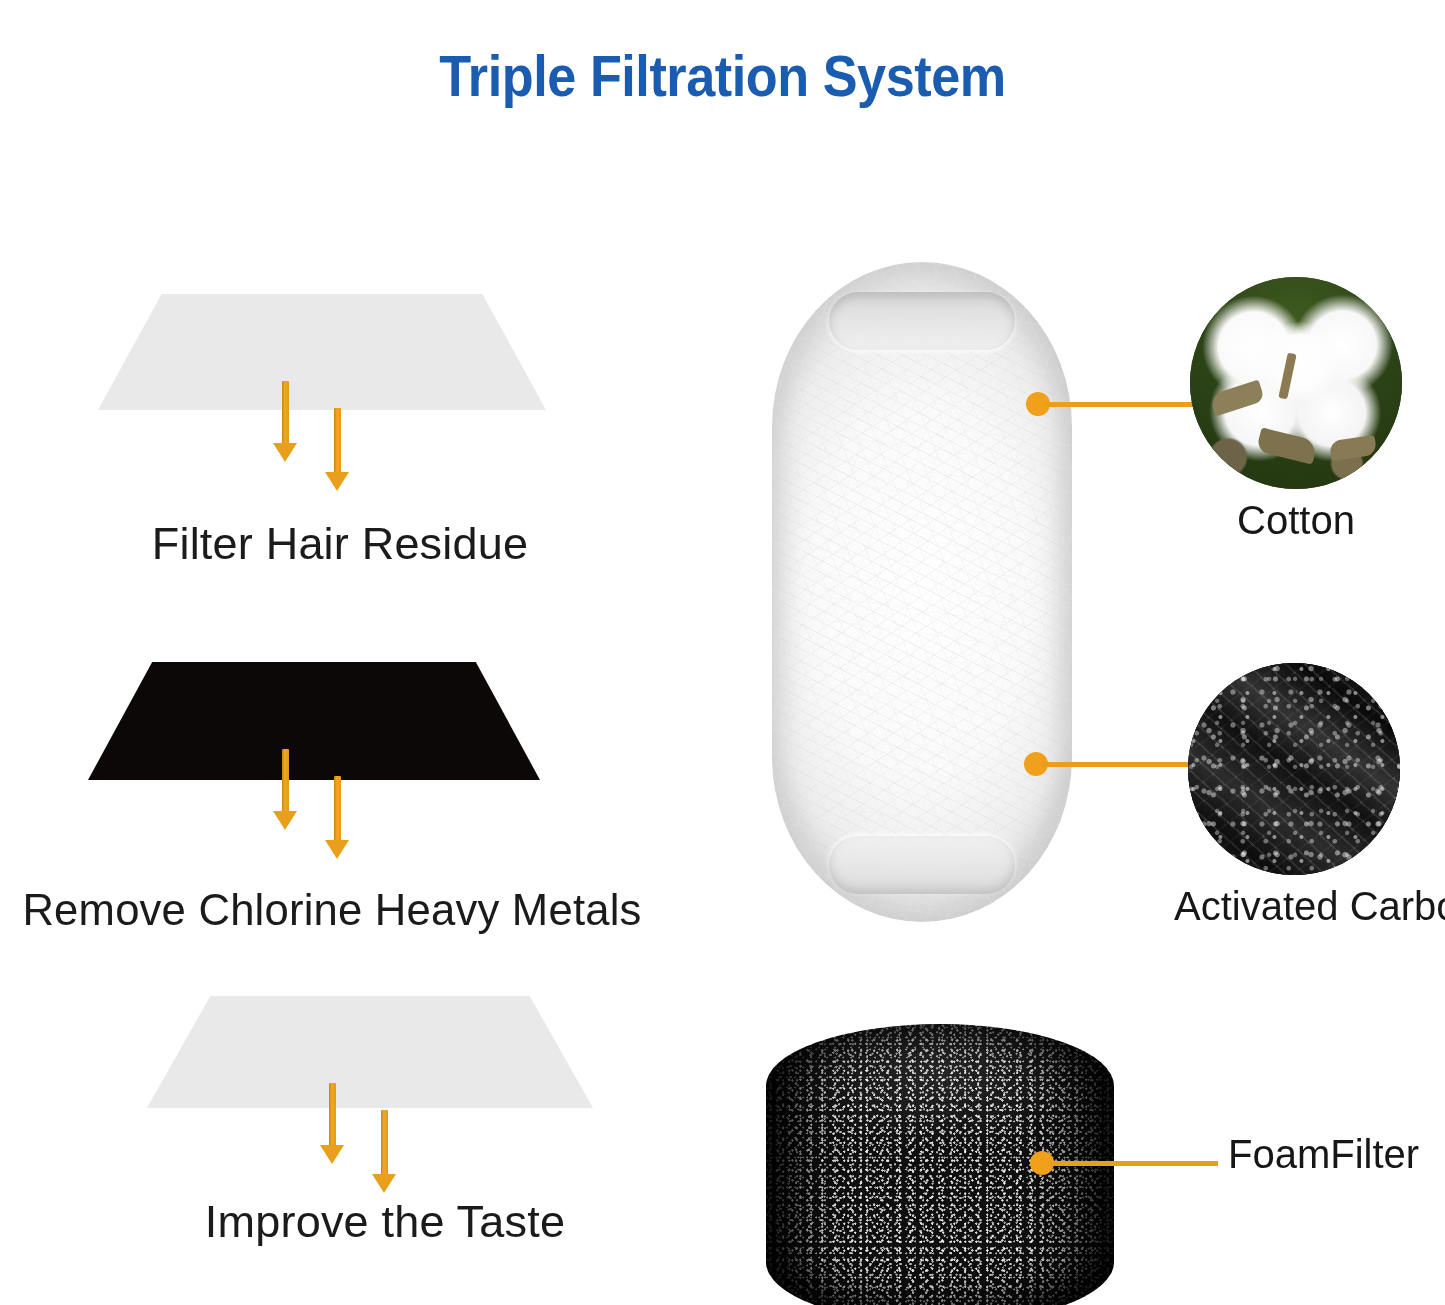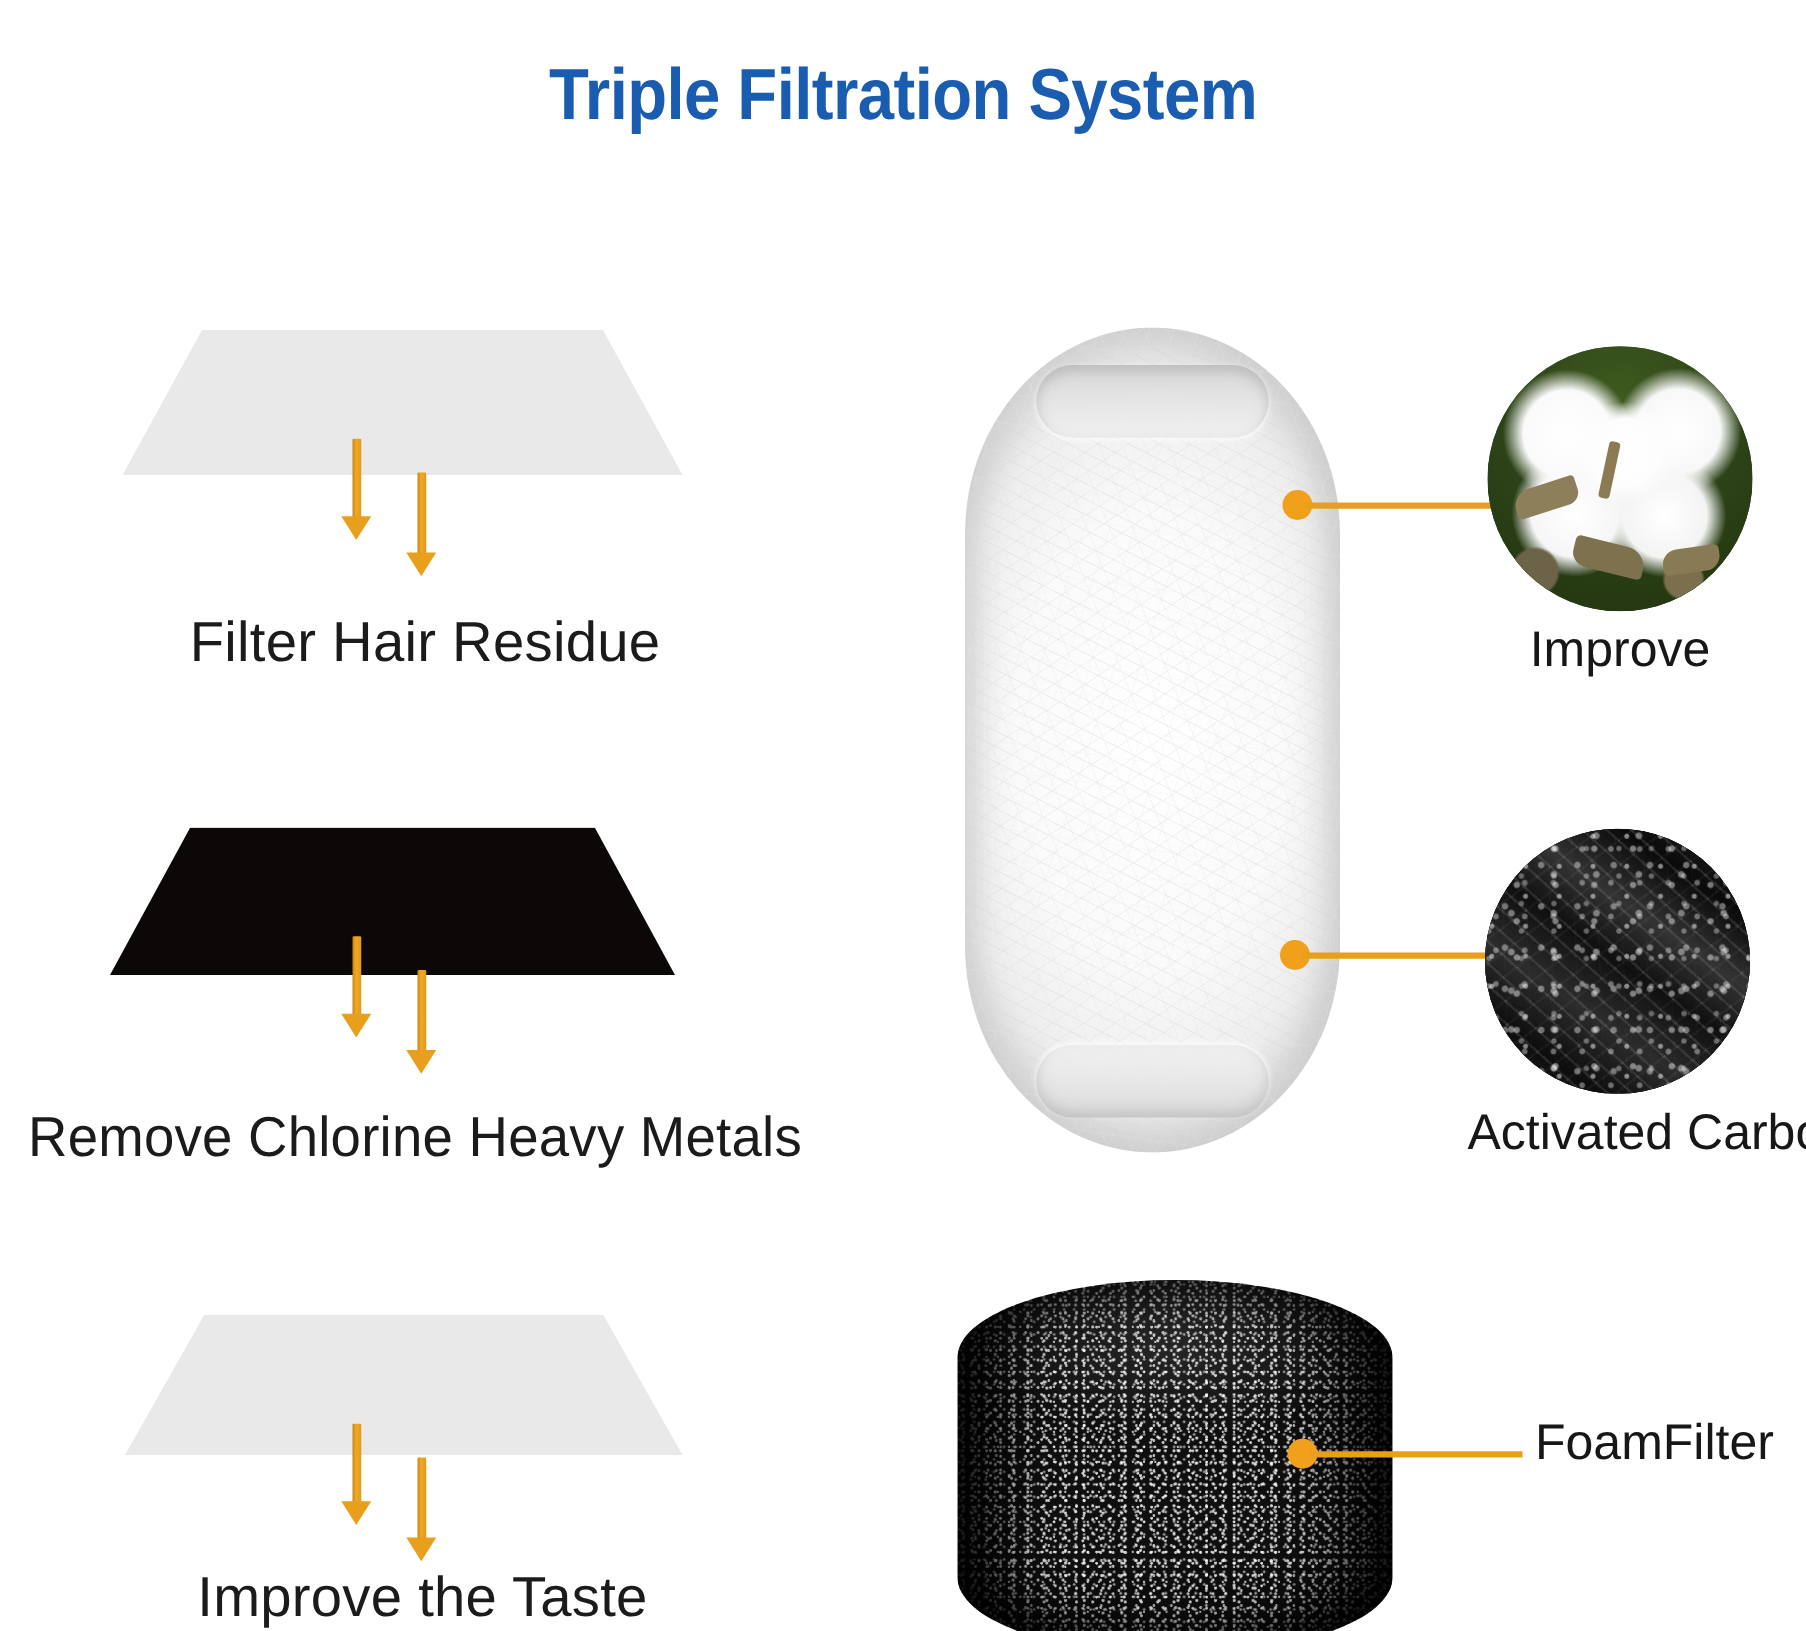--- a/index.html
+++ b/index.html
@@ -27,23 +27,23 @@
     letter-spacing: -0.5px;
     color: #1a5cb0;
     transform: scaleX(0.90);
     transform-origin: 50% 50%;
     white-space: nowrap;
     line-height: 70px;
   }
 
   
   .step { position: absolute; left: 0; width: 700px; }
-  #step-1 { top: 256px; }
+  #step-1 { top: 286px; }
   #step-2 { top: 654px; }
-  #step-3 { top: 1044px; }
+  #step-3 { top: 988px; margin-left: 47px; }
 
   .sheet-wrap {
     position: relative;
     width: 700px; height: 165px;
   }
   .sheet {
     position: absolute;
     left: 0; top: 8px;
     width: 560px; height: 120px;
     clip-path: polygon(14.2% 0%, 85.8% 0%, 100% 100%, 0% 100%);
@@ -350,21 +350,21 @@
   <span class="line"></span>
 </div>
 <div class="photo-circle" id="photo-cotton">
   <div class="cotton-photo">
     <span class="stem"></span>
     <span class="bract-l"></span>
     <span class="bract-b"></span>
     <span class="bract-r"></span>
   </div>
 </div>
-<div class="callout-label" id="label-cotton">Improve</div>
+<div class="callout-label" id="label-cotton">Cotton</div>
 
 <div class="leader" id="leader-carbon">
   <span class="dot"></span>
   <span class="line"></span>
 </div>
 <div class="photo-circle" id="photo-carbon">
   <div class="carbon-photo">
     <span class="chunks"></span>
   </div>
 </div>

